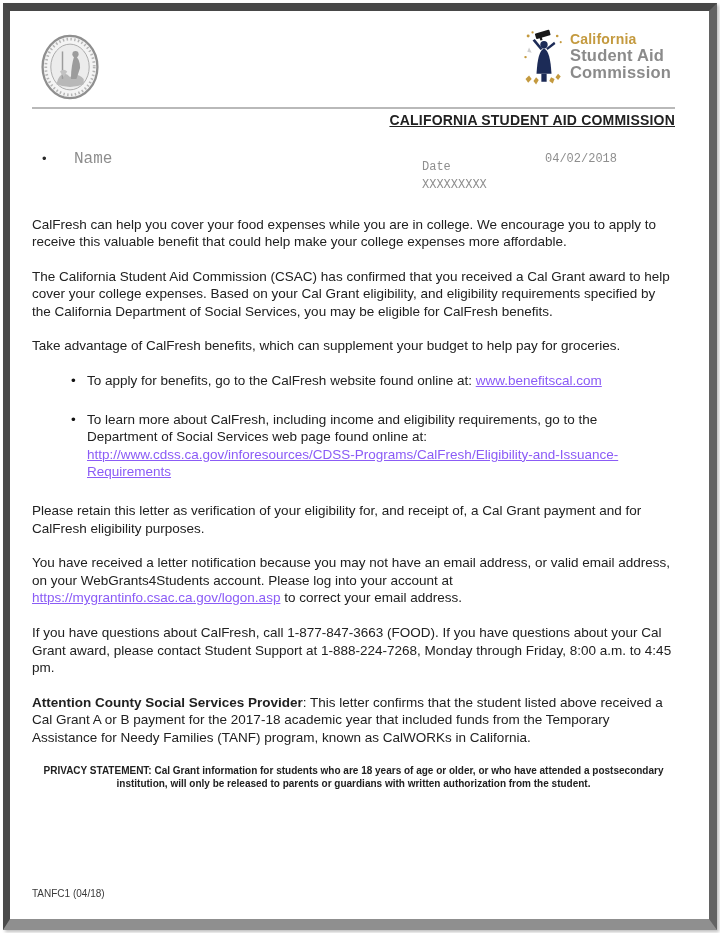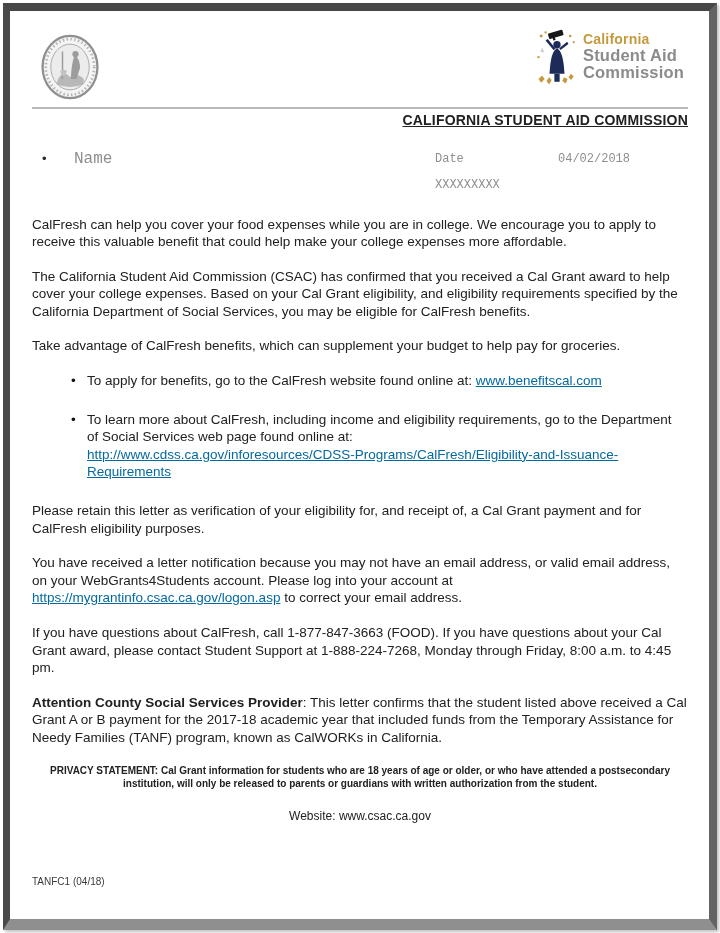--- a/index.html
+++ b/index.html
@@ -11,21 +11,21 @@
     background:#ffffff;
     border-top:8px solid #474747;
     border-left:7px solid #4a4a4a;
     border-right:8px solid #636363;
     border-bottom:11px solid #8f8f8f;
     box-shadow:2px 2px 3px rgba(0,0,0,.25);
     font-family:"Liberation Sans", sans-serif;
     color:#212121;
     overflow:hidden;
   }
-  .inner{padding:16px 21px 0 22px;}
+  .inner{padding:16px 34px 0 22px;}
   
   .hdr{display:flex;justify-content:space-between;align-items:flex-start;height:76px;}
   .seal{margin-left:6px;margin-top:4px;}
   .logo{display:flex;align-items:flex-start;margin-right:4px;margin-top:2px;}
   .logo-fig{margin-right:4px;}
   .logo-text{line-height:1.04;margin-top:3px;}
   .logo-l1{color:#c49a3f;font-size:14px;font-weight:700;letter-spacing:.2px;}
   .logo-l2,.logo-l3{color:#8b8b8b;font-size:16.5px;font-weight:700;letter-spacing:.2px;}
   .rule{border:0;border-top:2px solid #b9b9b9;margin:4px 0 3px 0;}
   .hdr-right{text-align:right;line-height:1.25;}
@@ -38,31 +38,31 @@
   .addr-list li{
     position:relative;
     padding-left:32px;margin-left:10px;
     font-family:"Liberation Mono", monospace;
     font-size:16px;color:#8e8e8e;
     height:26px;line-height:18px;
   }
   .addr-list li::before{content:"•";position:absolute;left:0;top:0;color:#2a2a2a;font-size:13px;font-family:"Liberation Sans",sans-serif;}
   .meta{width:253px;font-family:"Liberation Mono", monospace;font-size:12px;color:#8e8e8e;}
   .meta-row{display:flex;height:26px;line-height:18px;}
-  .meta-label{width:123px;}
+  .meta-label{width:123px;margin-top:8px;}
   
   .body{margin-top:14px;font-size:13.5px;line-height:17.6px;}
   .body p{margin:0 0 17px 0;}
   ul.blist{list-style:none;margin:0 0 4px 0;padding:0;}
   ul.blist li{position:relative;padding-left:55px;padding-right:8px;margin:0 0 21px 0;}
   ul.blist li::before{content:"•";position:absolute;left:39px;top:0;color:#111;}
-  a.lnk{color:#0369a1;text-decoration:underline;}
+  a.lnk{color:#8b5cf6;text-decoration:underline;}
   .privacy{font-size:10px;line-height:13px;font-weight:700;margin-bottom:14px !important;text-align:center;}
   .website{text-align:center;font-size:12px;margin-top:18px;}
-  .foot{position:absolute;left:22px;bottom:32px;font-size:10px;color:#3a3a3a;}
+  .foot{position:absolute;left:22px;bottom:20px;font-size:10px;color:#3a3a3a;}
 </style>
 </head>
 <body>
 
 <div class="sheet">
   <div class="inner">
 
     <div class="hdr">
       <span class="seal">
         <svg width="64" height="72" viewBox="0 0 70 78">
@@ -144,19 +144,18 @@
 
       <p>Please retain this letter as verification of your eligibility for, and receipt of, a Cal Grant payment and for CalFresh eligibility purposes.</p>
       <p>
         <span>You have received a letter notification because you may not have an email address, or valid email address, on your WebGrants4Students account. Please log into your account at </span><a class="lnk" href="#">https://mygrantinfo.csac.ca.gov/logon.asp</a><span> to correct your email address.</span>
       </p>
       <p>If you have questions about CalFresh, call 1-877-847-3663 (FOOD). If you have questions about your Cal Grant award, please contact Student Support at 1-888-224-7268, Monday through Friday, 8:00 a.m. to 4:45 pm.</p>
       <p>
         <b>Attention County Social Services Provider</b><span>: This letter confirms that the student listed above received a Cal Grant A or B payment for the 2017-18 academic year that included funds from the Temporary Assistance for Needy Families (TANF) program, known as CalWORKs in California.</span>
       </p>
       <p class="privacy">PRIVACY STATEMENT: Cal Grant information for students who are 18 years of age or older, or who have attended a postsecondary institution, will only be released to parents or guardians with written authorization from the student.</p>
-      <div class="website">Website: www.csac.ca.gov</div>
     </div>
 
   </div>
 
   <div class="foot">TANFC1 (04/18)</div>
 </div>
 
 </body></html>

